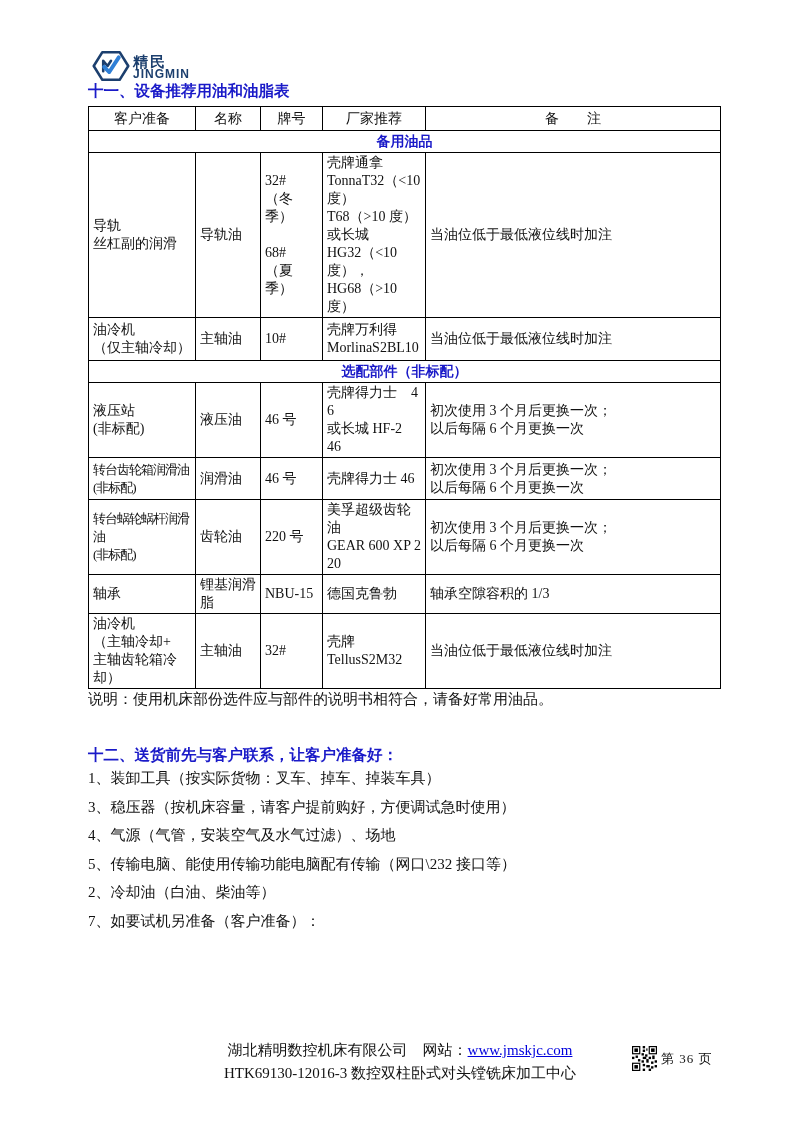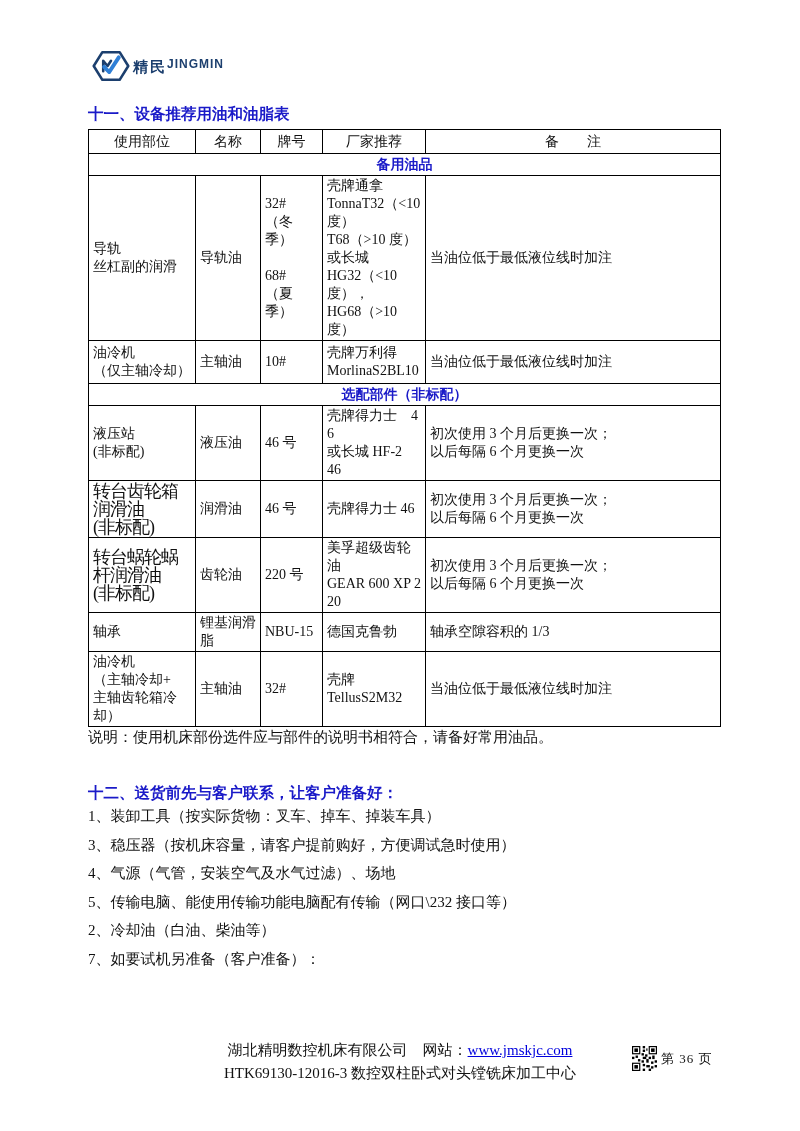--- a/index.html
+++ b/index.html
@@ -10,42 +10,42 @@
     --ink:#111111;
   }
   html,body{margin:0;padding:0;}
   body{
     width:800px;height:1131px;background:#ffffff;position:relative;
     font-family:"Liberation Serif","DejaVu Serif",serif;color:var(--ink);
     overflow:hidden;
   }
   .logo{position:absolute;left:92px;top:47px;display:flex;align-items:center;gap:3px;}
   .logo svg{width:38px;height:38px;display:block;}
-  .logo-text{display:flex;justify-content:center;}
+  .logo-text{display:flex;flex-direction:column;justify-content:center;}
   .logo-cn{font-size:15px;font-weight:bold;color:var(--logo-navy);letter-spacing:2px;line-height:15px;font-family:"Liberation Sans","DejaVu Sans",sans-serif;}
   .logo-en{font-size:12px;font-weight:bold;color:var(--logo-navy);letter-spacing:1px;line-height:10px;font-family:"Liberation Sans","DejaVu Sans",sans-serif;}
 
-  .content{position:absolute;left:88px;top:104px;width:632px;}
+  .content{position:absolute;left:88px;top:81px;width:632px;}
   .sec-title{font-size:15.5px;font-weight:bold;color:var(--accent);margin:0 0 5px 0;line-height:20px;}
 
   table.oil{border-collapse:collapse;table-layout:fixed;width:632px;font-size:14px;}
   table.oil td{
     border:1px solid #000;padding:1px 4px;vertical-align:middle;
     line-height:18px;white-space:pre-line;word-break:break-all;
   }
   tr.hdr td{text-align:center;height:21px;white-space:nowrap;}
   tr.grp td{text-align:center;height:19px;color:var(--accent);font-weight:bold;white-space:nowrap;}
   tr.r1 td{height:124px;}
   tr.r2 td{height:40px;}
   tr.r3 td{height:39px;}
   tr.r4 td{height:39px;}
   tr.r5 td{height:39px;}
   tr.r6 td{height:19px;}
   tr.r7 td{height:54px;}
-  td.squeeze{font-size:18px;letter-spacing:-1px;line-height:17px;}
+  td.squeeze{font-size:13px;letter-spacing:-1px;line-height:17px;}
 
   .note{font-size:15px;line-height:21px;}
 
   .sec12-title{margin-top:35px;}
   .list{font-size:15px;}
   .list-item{line-height:17px;margin-bottom:11.5px;}
   .sub-item{padding-left:22px;font-size:15px;line-height:17px;}
 
   .footer{position:absolute;left:0;top:1039px;width:800px;text-align:center;
     font-size:15px;line-height:22.5px;}
@@ -75,21 +75,21 @@
   <table class="oil">
     <colgroup>
       <col style="width:107px">
         <col style="width:65px">
         <col style="width:62px">
         <col style="width:103px">
         <col style="width:295px">
     </colgroup>
     <tbody>
         <tr class="hdr">
-      <td>使用部位</td>
+      <td>客户准备</td>
       <td>名称</td>
       <td>牌号</td>
       <td>厂家推荐</td>
       <td>备　　注</td>
     </tr>
     <tr class="grp">
       <td colspan="5">备用油品</td>
     </tr>
     <tr class="r1">
       <td>导轨

